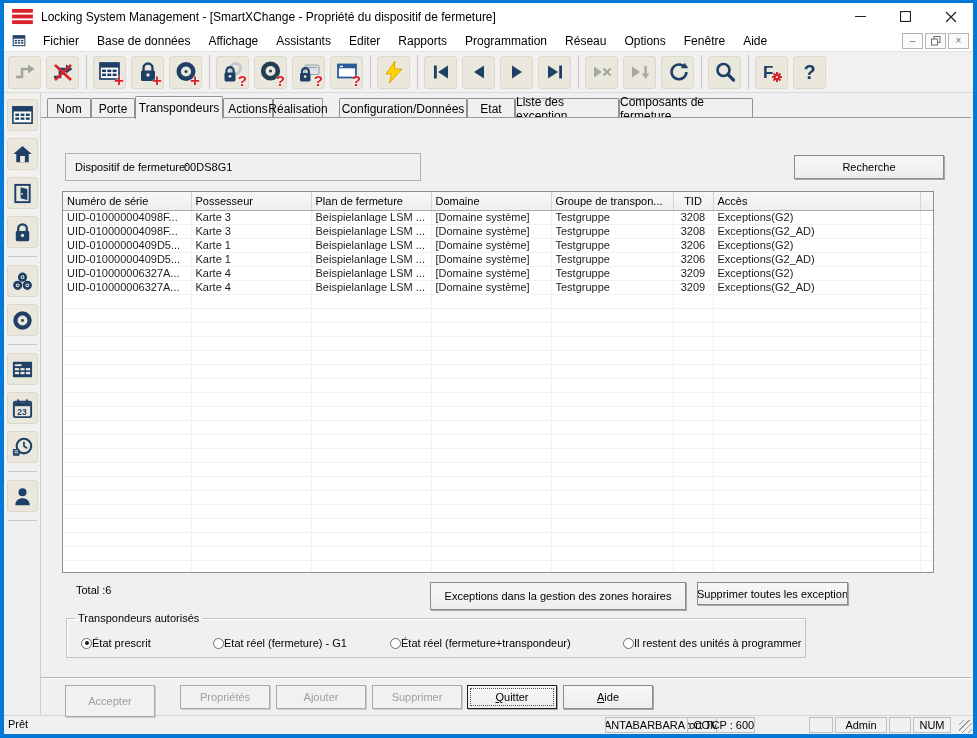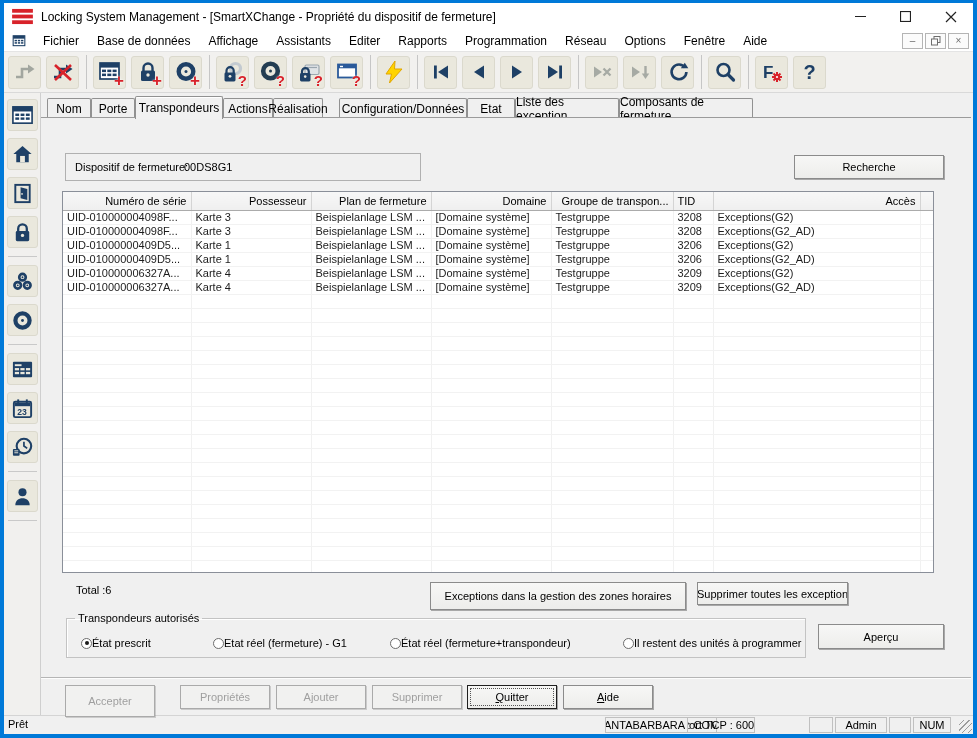--- a/index.html
+++ b/index.html
@@ -63,22 +63,22 @@
          font-size:11px; color:#000; display:flex; align-items:center; justify-content:center; }
   .btn span { display:block; text-align:center; }
   .btn.disabled { color:#9f9f9f; border-color:#aaa; box-shadow:1px 1px 0 rgba(120,120,120,.3); background:#f1f1f0; }
   .btn.focused { border:1px solid #1f1f1f; outline:1px dotted #555; outline-offset:-4px; }
   .btn.shortcut span::first-letter { text-decoration:underline; }
 
   
   .listview { position:absolute; left:21px; top:73px; width:872px; height:382px; background:#fff; border:1px solid #8a8f99; overflow:hidden; }
   table.lv { border-collapse:collapse; table-layout:fixed; width:870px; font-size:11px; }
   table.lv th { height:18px; background:linear-gradient(#f7f7f7,#efefef); border-right:1px solid #d4d4d4; border-bottom:1px solid #ababab;
-                font-weight:normal; text-align:right; padding:0 4px; white-space:nowrap; overflow:hidden; color:#000; }
-  table.lv th.num, table.lv td.num { text-align:left;margin-top:7px; }
+                font-weight:normal; text-align:left; padding:0 4px; white-space:nowrap; overflow:hidden; color:#000; }
+  table.lv th.num, table.lv td.num { text-align:center;margin-top:7px; }
   table.lv td { height:14px; padding:0 4px; border-right:1px solid #f1f1f1; border-bottom:1px solid #f2f2f2; white-space:nowrap; overflow:hidden; color:#1c1c1c; }
   .total-label { position:absolute; left:35px; top:466px; font-size:11px; color:#000; }
 
   
   fieldset.grp { position:absolute; left:25px; top:494px; width:740px; height:46px; border:1px solid #c3c3c3; box-shadow:inset 1px 1px 0 #fff; font-size:11px; padding:0; }
   fieldset.grp legend { margin-left:8px; padding:0 3px; font-size:11px; color:#000; }
   .radio-item { position:absolute; top:13px; display:flex; align-items:center; font-size:11px; color:#000; white-space:nowrap; }
   .radio { width:11px; height:11px; border:1px solid #6d6d6d; border-radius:50%; background:#fff; position:relative; flex:0 0 auto; }
   .radio.checked::after { content:""; position:absolute; left:2.5px; top:2.5px; width:4px; height:4px; border-radius:50%; background:#1a1a1a; }
 
@@ -769,23 +769,20 @@
               </label>
           <label class="radio-item" style="left:323px">
                 <span class="radio"></span>
                 <span>État réel (fermeture+transpondeur)</span>
               </label>
           <label class="radio-item" style="left:556px">
                 <span class="radio"></span>
                 <span>Il restent des unités à programmer</span>
               </label>
         </fieldset>
-        <div class="btn" style="left:777px;top:506px;width:126px;height:25px">
-              <span>Aperçu</span>
-            </div>
 
         <div class="hdivider"></div>
 
         <div class="btn disabled" style="left:24px;top:567px;width:90px;height:32px">
               <span>Accepter</span>
             </div>
         <div class="btn disabled" style="left:139px;top:567px;width:90px;height:24px">
               <span>Propriétés</span>
             </div>
         <div class="btn disabled" style="left:235px;top:567px;width:90px;height:24px">

